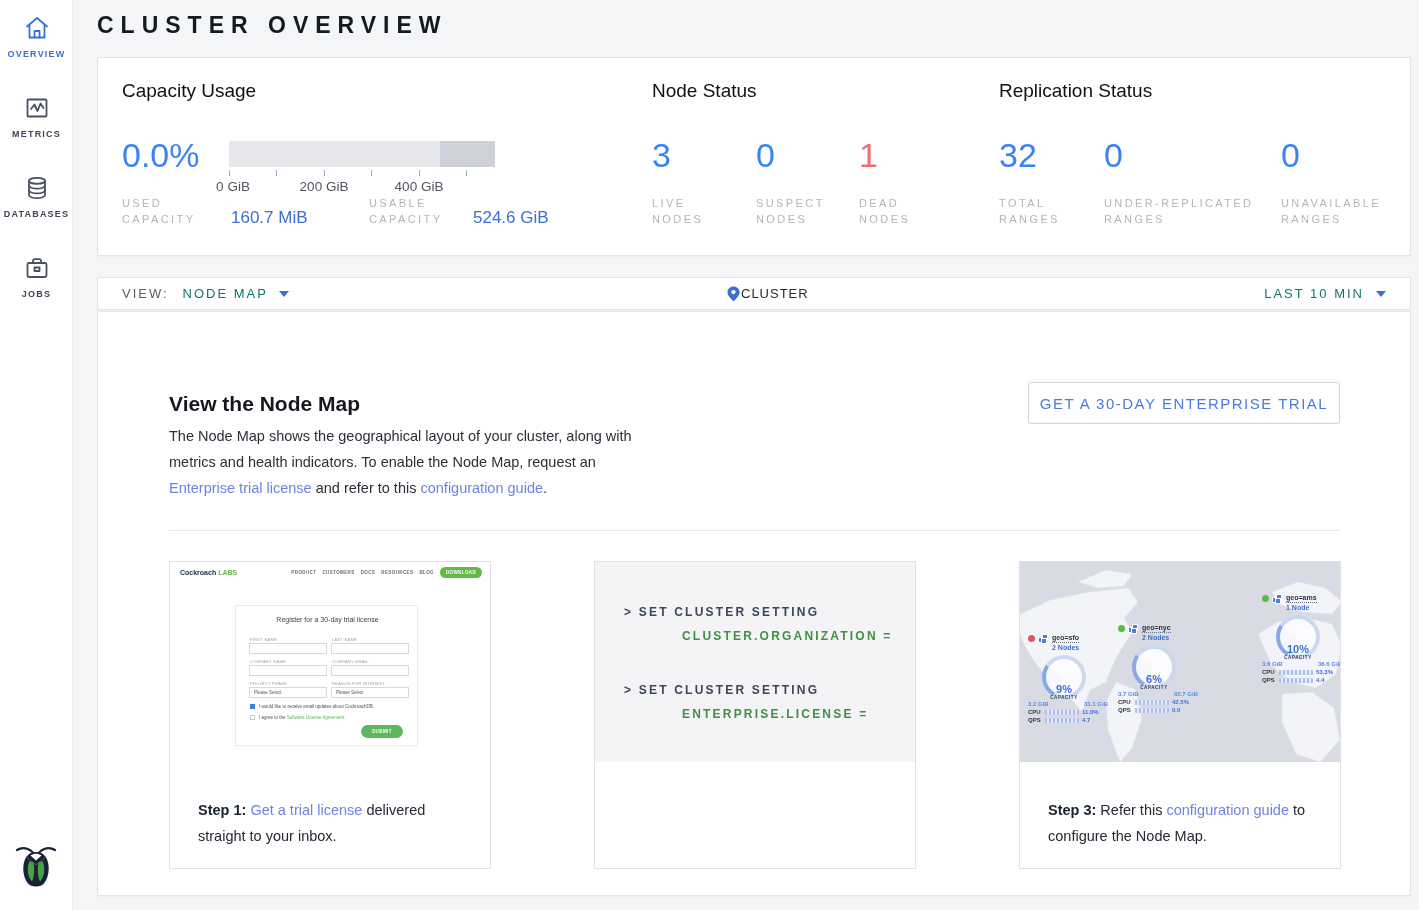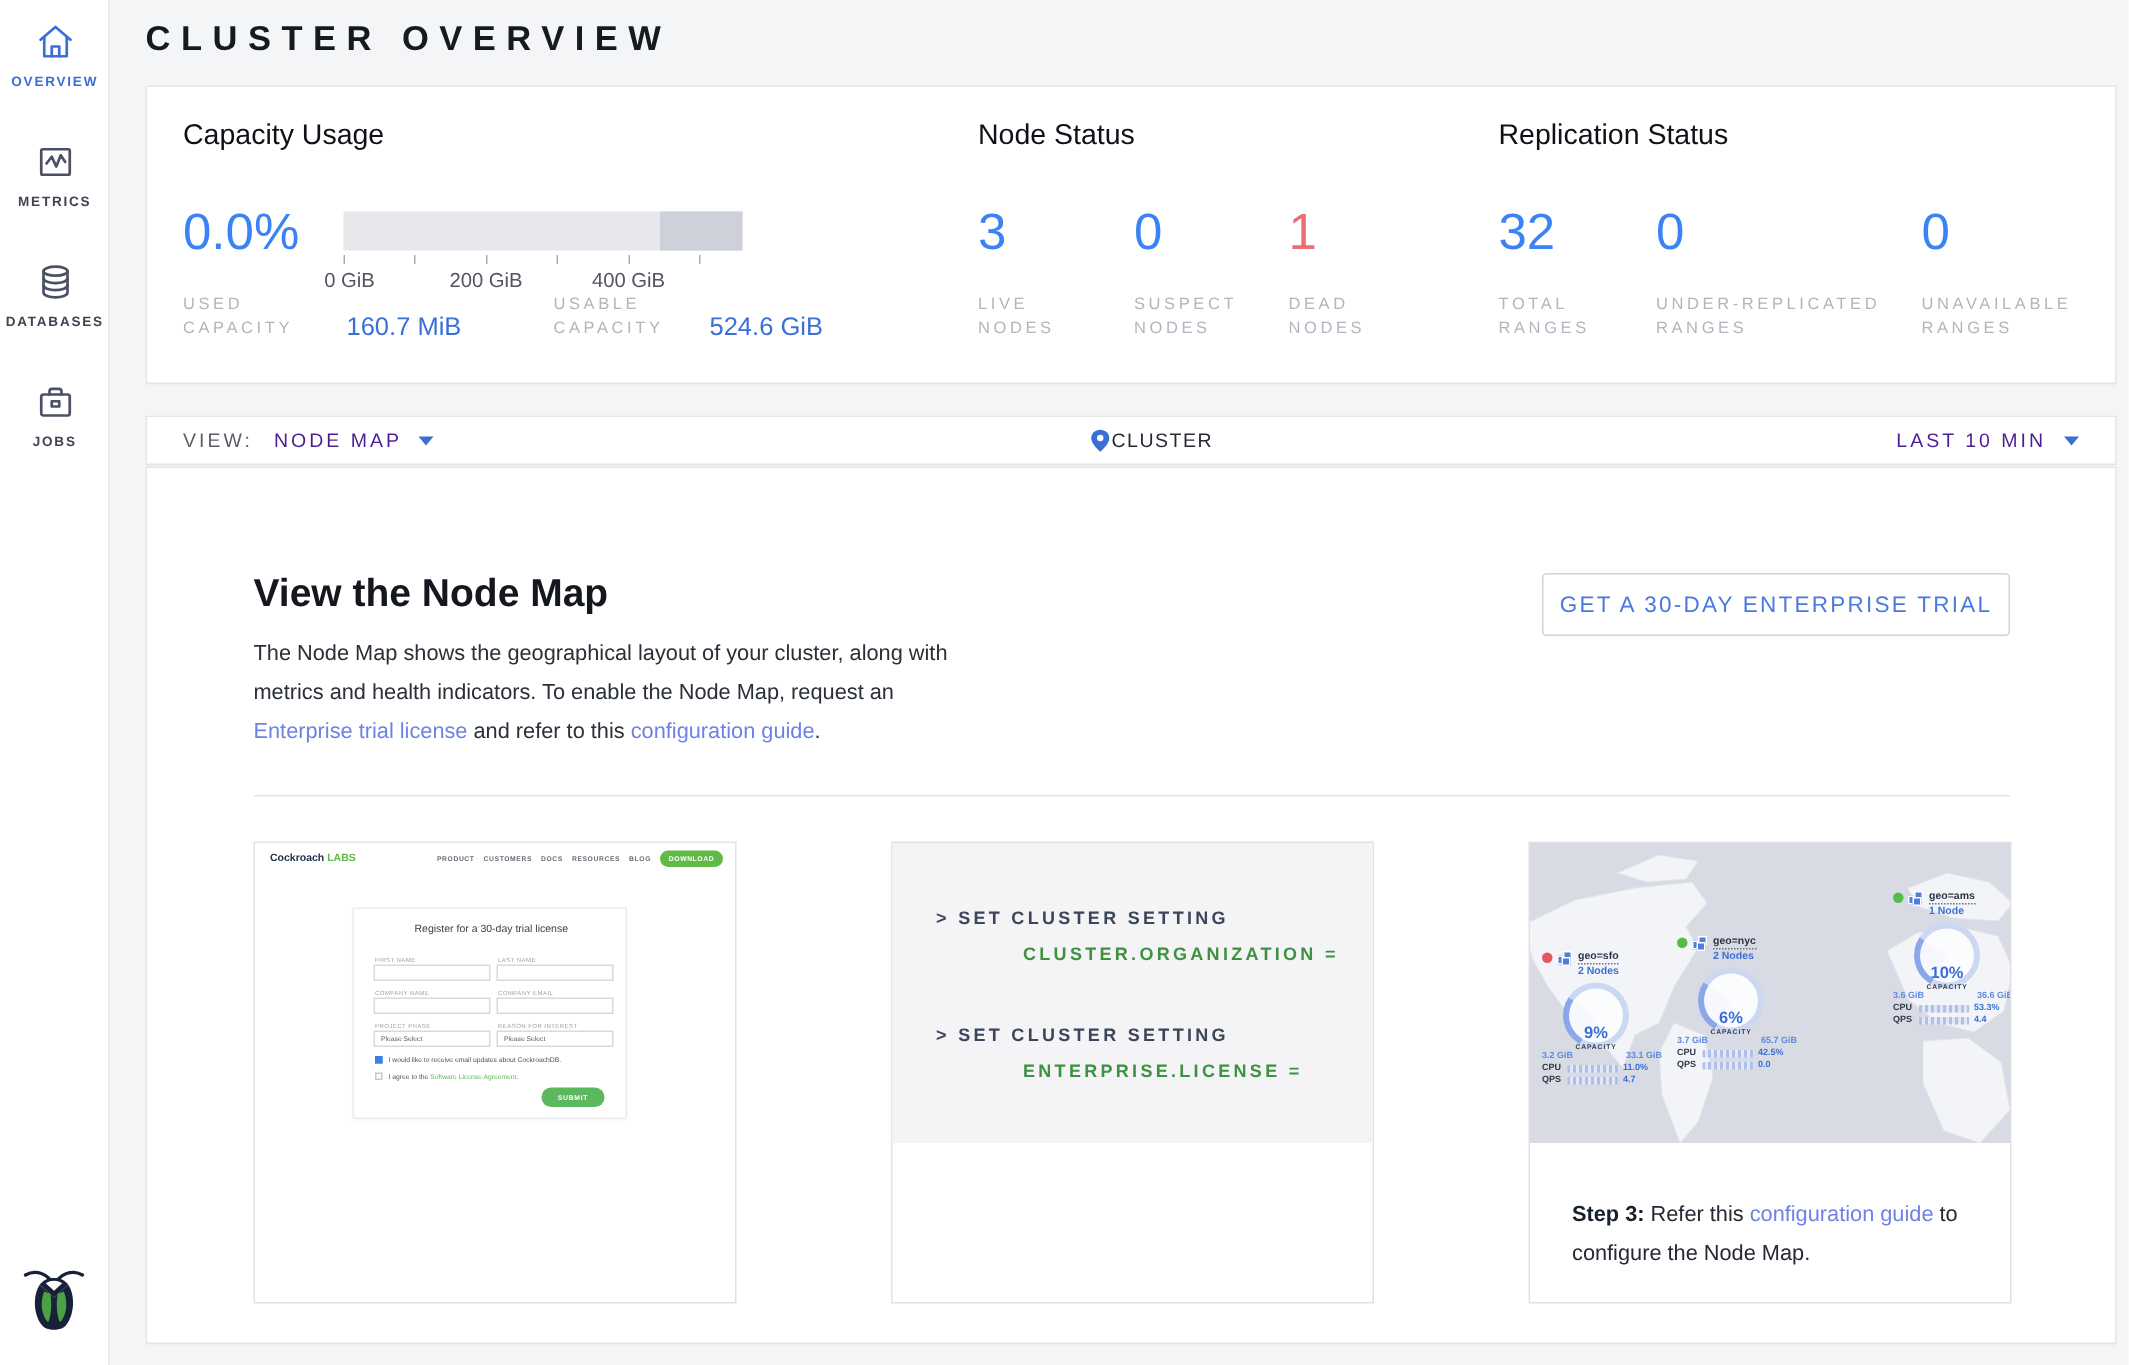--- a/index.html
+++ b/index.html
@@ -35,27 +35,27 @@
   .cap-bar { position:absolute; left:131px; top:83px; width:266px; height:26px; background:#e6e8ec; }
   .cap-bar-dark { position:absolute; left:211px; top:0; width:55px; height:26px; background:#ced1da; }
   .tick { position:absolute; top:112px; width:1px; height:6px; background:#a7abb4; }
   .tick-label { position:absolute; top:121px; font-size:13.5px; color:#51555f; transform:translateX(-50%); white-space:nowrap; }
   .mid-stat { position:absolute; font-size:17px; color:#3a6fd8; }
 
   
   #viewbar { left:97px; top:277px; width:1314px; height:33px; }
   .vb-group { position:absolute; top:0; height:31px; display:flex; align-items:center; }
   .vb-label { font-size:13px; letter-spacing:2px; color:#5b5e66; }
-  .vb-value { font-size:13px; letter-spacing:2px; color:#4c1d95; font-weight:500;text-align:right; }
+  .vb-value { font-size:13px; letter-spacing:2px; color:#0f766e; font-weight:500;text-align:right; }
   .vb-dark  { font-size:13px; letter-spacing:1px; color:#262b33; font-weight:500; }
   .caret { width:0; height:0; border-left:5px solid transparent;
     border-right:5px solid transparent; border-top:6px solid #3b6fd6; display:inline-block; }
 
   
-  #nm-heading { position:absolute; left:71px; top:68px; font-size:26px; font-weight:600; color:#14171d; }
+  #nm-heading { position:absolute; left:71px; top:80px; font-size:21px; font-weight:600; color:#14171d; }
   #nm-para { position:absolute; left:71px; top:111px; width:478px;
     font-size:14.5px; line-height:26px; color:#2a2f38; }
   a.link { color:#6e82e6; text-decoration:none; cursor:pointer; }
   #trial-btn { position:absolute; left:930px; top:70px; width:312px; height:42px;
     background:#fff; border:1px solid #d0d3d9; border-radius:3px;
     font-size:15px; letter-spacing:1.5px; color:#4a7ae0; font-weight:500;
     display:flex; align-items:center; justify-content:center; cursor:pointer; }
   #nm-divider { position:absolute; left:71px; top:218px; width:1171px; height:1px; background:#e5e6ea; }
 
   .step-card { position:absolute; top:249px; width:322px; height:308px;
@@ -300,20 +300,23 @@
           <span class="ms-checkbox checked"></span>
           <span class="ms-check-text">I would like to receive email updates about CockroachDB.</span>
         </div>
         <div class="ms-check-row" style="top:109px;">
           <span class="ms-checkbox"></span>
           <span class="ms-check-text"><span>I agree to the </span><span class="green-link">Software License Agreement.</span></span>
         </div>
         <div class="ms-submit">SUBMIT</div>
       </div>
     </div>
+    <p class="step-caption">
+      <b>Step 1:</b><span> </span><a class="link">Get a trial license</a><span> delivered straight to your inbox.</span>
+    </p>
   </div>
 
   <div class="step-card" style="left:496px;">
     <div class="code-area">
       <div class="code-line" style="left:29px; top:43px;">
         <span>&gt;</span>
         <span>SET CLUSTER SETTING</span>
       </div>
       <div class="code-line" style="left:87px; top:67px;">
         <span class="green">CLUSTER.ORGANIZATION =</span>

